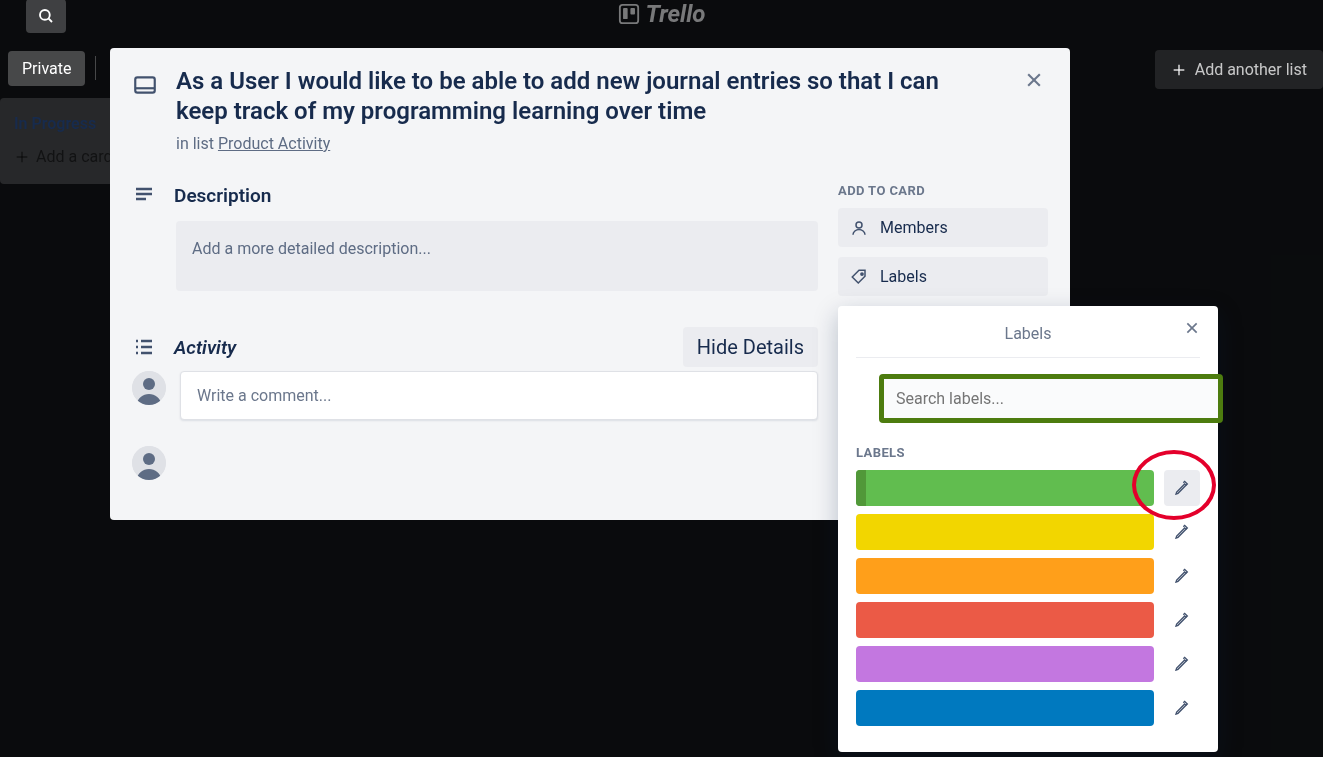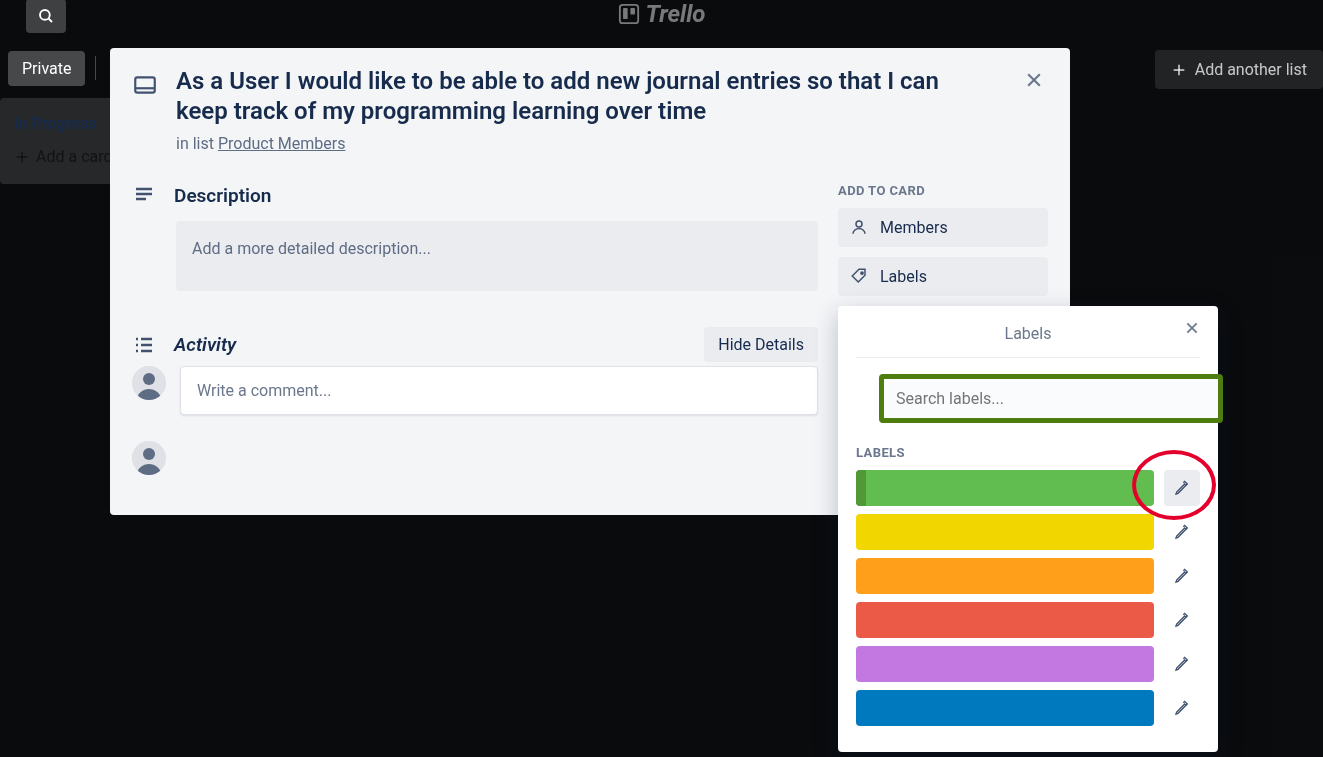--- a/index.html
+++ b/index.html
@@ -32,34 +32,34 @@
 .main-col { flex:1; }
 .side-col { width:210px; }
 
 .section { display:flex; gap:18px; align-items:center; margin-bottom:14px; }
 .section .ic { color:#42526e; }
 .section h3 { font-size:19px; font-weight:600; color:#172b4d; }
 
 .desc-box { margin-left:44px; background:#ebecf0; border-radius:4px; padding:18px 16px; color:#5e6c84; font-size:16px; min-height:70px; }
 
 .activity-row { display:flex; align-items:center; justify-content:space-between; margin-top:36px; }
-.hide-details { background:#ebecf0; border-radius:4px; padding:8px 14px; color:#172b4d; font-size:16px; }
+.hide-details { background:#ebecf0; border-radius:4px; padding:8px 14px; color:#172b4d; font-size:20px; }
 
 .comment-row { display:flex; gap:14px; margin-left:0; margin-top:4px; align-items:flex-start; }
 .avatar { width:34px; height:34px; border-radius:50%; background:#dfe1e6; display:flex; align-items:center; justify-content:center; overflow:hidden; }
 .avatar svg { width:34px; height:34px; }
 .comment-input { flex:1; background:#fff; border:1px solid #dfe1e6; border-radius:4px; box-shadow: 0 1px 2px rgba(9,30,66,0.1); padding:14px 16px; color:#6b778c; font-size:16px; }
 
 .activity-item { display:flex; gap:14px; margin-top:26px; }
 .activity-text { color:#172b4d; font-size:17px; }
 .activity-text .author { font-weight:700; }
 .activity-time { color:#6b778c; font-size:15px; margin-top:4px; }
 
 .side-heading { font-size:13px; font-weight:700; color:#6b778c; letter-spacing:0.4px; margin-bottom:10px; }
-.side-btn { background:#ebecf0; border-radius:4px; padding:10px 12px; color:#172b4d; font-size:16px; display:flex; align-items:flex-start; gap:12px; margin-bottom:10px; cursor:pointer; }
+.side-btn { background:#ebecf0; border-radius:4px; padding:10px 12px; color:#172b4d; font-size:16px; display:flex; align-items:flex-end; gap:12px; margin-bottom:10px; cursor:pointer; }
 .side-btn .ic { color:#42526e; width:18px; display:flex; }
 
 .labels-pop { position:absolute; top:306px; left:838px; width:380px; background:#fff; border-radius:4px; box-shadow:0 8px 24px rgba(9,30,66,0.25); padding:12px 18px 18px 18px; }
 .labels-pop .pop-head { text-align:center; color:#6b778c; font-size:16px; padding:6px 0 14px 0; border-bottom:1px solid #ebecf0; position:relative; }
 .labels-pop .pop-close { position:absolute; right:0; top:2px; color:#6b778c; font-size:18px; cursor:pointer; }
 .labels-pop input { width:100%; margin-top:16px; border:5px solid #4d7c0f; background:#fafbfc; border-radius:4px; padding:10px 12px; font-size:16px; color:#172b4d;margin-left:23px; }
 .labels-pop .lbl-heading { font-size:13px; font-weight:700; color:#6b778c; margin-top:22px; margin-bottom:10px; letter-spacing:0.4px; }
 .label-row { display:flex; align-items:center; gap:10px; margin-bottom:8px; }
 .label-chip { flex:1; height:36px; border-radius:4px; position:relative; cursor:pointer; }
 .label-chip.green { background:#61bd4f; }
@@ -133,21 +133,21 @@
   <div class="card-head">
     <span class="ic">
       <svg width="26" height="26" viewBox="0 0 24 24" fill="none" stroke="currentColor" stroke-width="2">
           <rect x="3" y="5" width="18" height="14" rx="2"></rect>
           <line x1="3" y1="15" x2="21" y2="15"></line>
         </svg>
     </span>
     <div class="card-title">As a User I would like to be able to add new journal entries so that I can keep track of my programming learning over time</div>
   </div>
   <div class="inlist">
-    <span>in list </span><a href="#">Product Members</a>
+    <span>in list </span><a href="#">Product Activity</a>
   </div>
 
   <div class="columns">
     <div class="main-col">
 
       <div class="section">
         <span class="ic">
           <svg width="24" height="24" viewBox="0 0 24 24" fill="none" stroke="currentColor" stroke-width="2.5">
               <line x1="4" y1="6" x2="20" y2="6"></line>
               <line x1="4" y1="11" x2="20" y2="11"></line>

